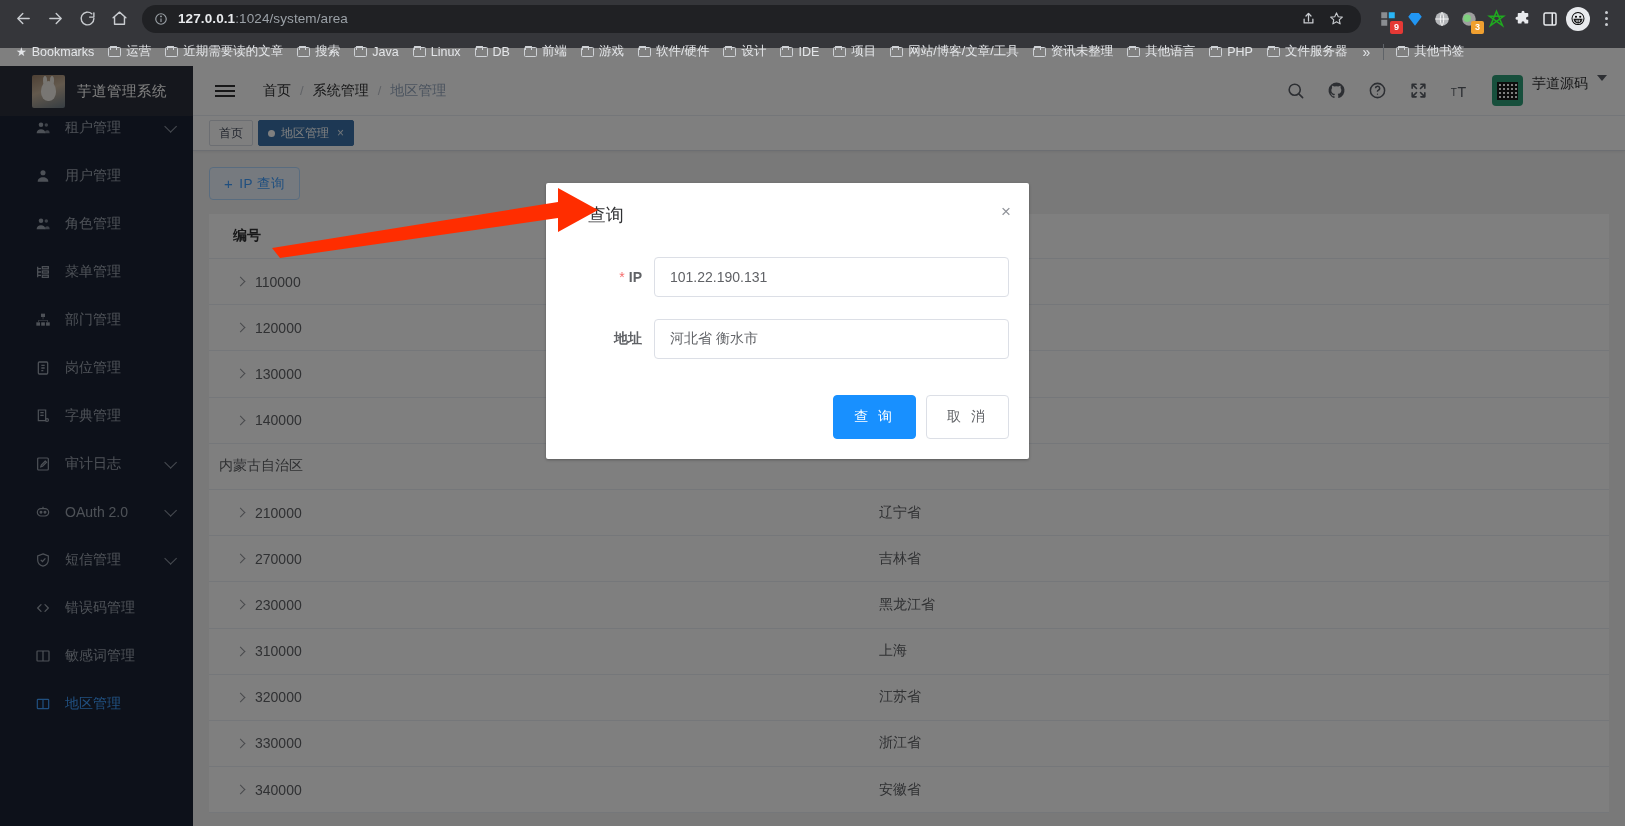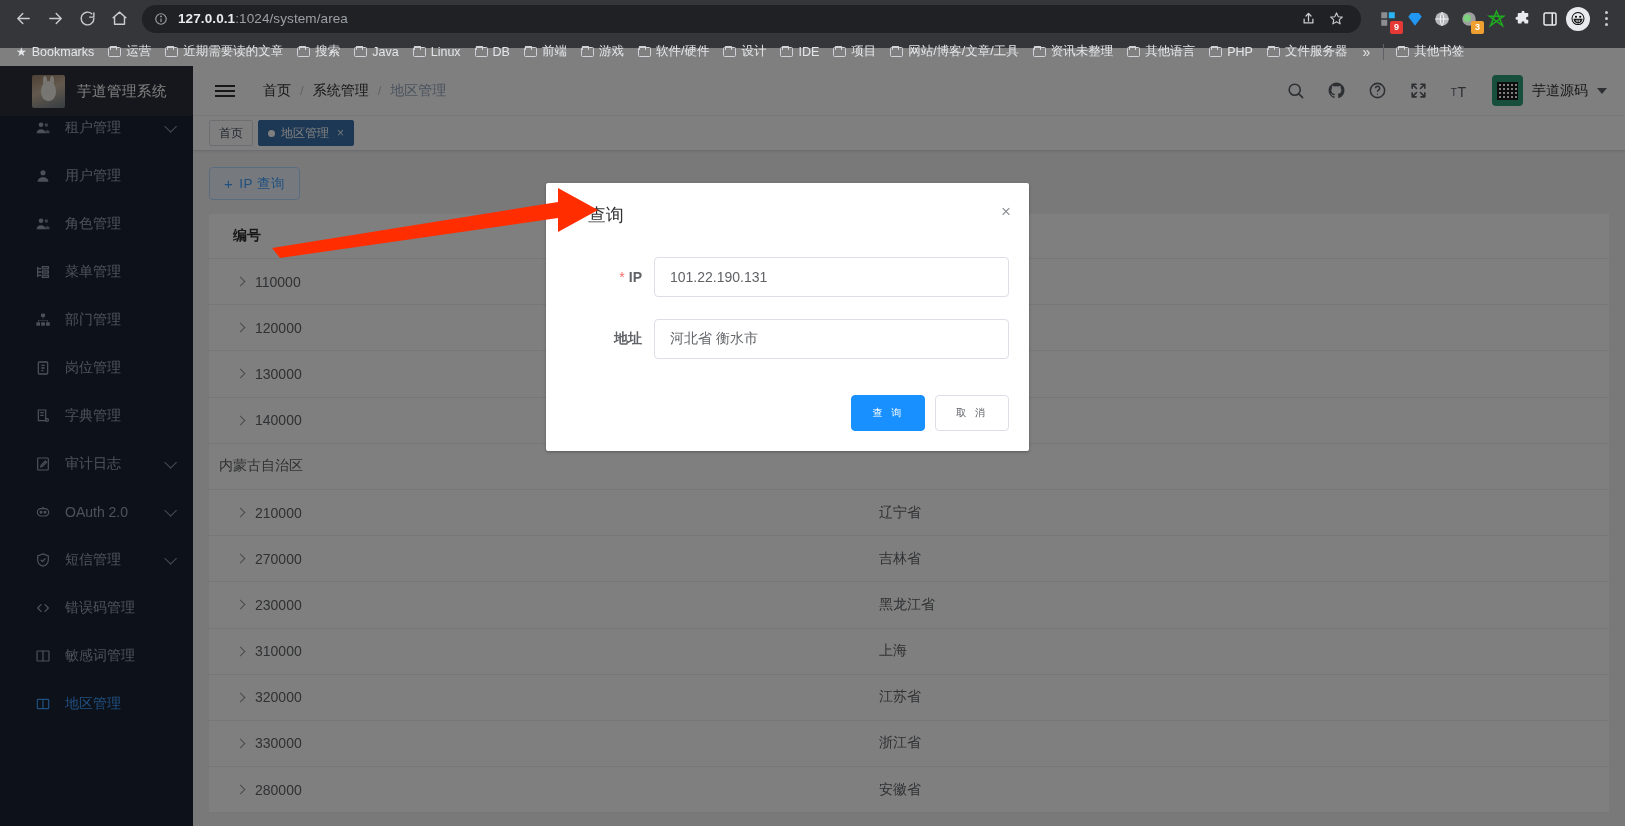--- a/index.html
+++ b/index.html
@@ -113,21 +113,21 @@
   #hamburger { width:20px; flex:0 0 auto; display:flex; flex-direction:column; gap:3px; margin-right:28px; }
   #hamburger i { height:2px; background:#303133; display:block; }
   #hamburger i:nth-child(1){ width:20px; } #hamburger i:nth-child(2){ width:20px; } #hamburger i:nth-child(3){ width:20px; }
   #breadcrumb { display:flex; align-items:center; gap:9px; font-size:14px; }
   #breadcrumb .crumb { color:#303133; }
   #breadcrumb .crumb.muted { color:#97a8be; }
   #breadcrumb .sep { color:#c0c4cc; font-size:13px; }
 
   #nav-right { margin-left:auto; display:flex; align-items:center; gap:22px; }
   .nav-ico { color:#5a5e66; display:flex; align-items:center; }
-  #user-box { display:flex; align-items:center; gap:9px; }
+  #user-box { display:flex; align-items:flex-start; gap:9px; }
   #user-avatar {
     width:31px; height:31px; border-radius:4px; flex:0 0 auto;
     background:#2f9e78; position:relative; overflow:hidden;
   }
   #user-avatar::before{
     content:""; position:absolute; left:5px; top:7px; right:5px; bottom:6px;
     background:
       repeating-linear-gradient(90deg,#1b1b1b 0 2px,transparent 2px 4px),
       repeating-linear-gradient(0deg,#1b1b1b 0 2px,transparent 2px 4px);
     background-color:#fff;
@@ -200,21 +200,21 @@
   .form-label .req { color:#f56c6c; margin-right:4px; font-weight:400; }
   .form-ctl { flex:1; }
   .form-ctl input {
     width:100%; height:40px; border:1px solid #dcdfe6; border-radius:4px;
     padding:0 15px; font-size:14px; color:#606266; outline:none; background:#fff;
     font-family:"Liberation Sans","DejaVu Sans",sans-serif;
   }
   .form-ctl input::placeholder { color:#606266; }
   #modal-footer { padding:4px 20px 20px 20px; display:flex; justify-content:flex-end; gap:10px; }
   .m-btn {
-    height:36px; padding:0 20px; border-radius:4px; font-size:10px; letter-spacing:3px;
+    height:44px; padding:0 20px; border-radius:4px; font-size:14px; letter-spacing:3px;
     display:inline-flex; align-items:center; justify-content:center;
   }
   #btn-confirm { background:#1890ff; color:#fff; border:1px solid #1890ff; }
   #btn-cancel { background:#fff; color:#606266; border:1px solid #dcdfe6; }
 
   
   #annotation-arrow { position:absolute; left:270px; top:120px; width:330px; height:75px; z-index:70; pointer-events:none; }
 </style>
 </head>
 <body>
@@ -735,21 +735,21 @@
         <div class="tr">
             <span class="col-id">
               <i class="expand-arrow"></i>
               <span>330000</span>
             </span>
             <span class="col-name">浙江省</span>
           </div>
         <div class="tr">
             <span class="col-id">
               <i class="expand-arrow"></i>
-              <span>280000</span>
+              <span>340000</span>
             </span>
             <span class="col-name">安徽省</span>
           </div>
       </div>
     </div>
   </div>
 
   <div id="overlay"></div>
 
   <div id="modal">

